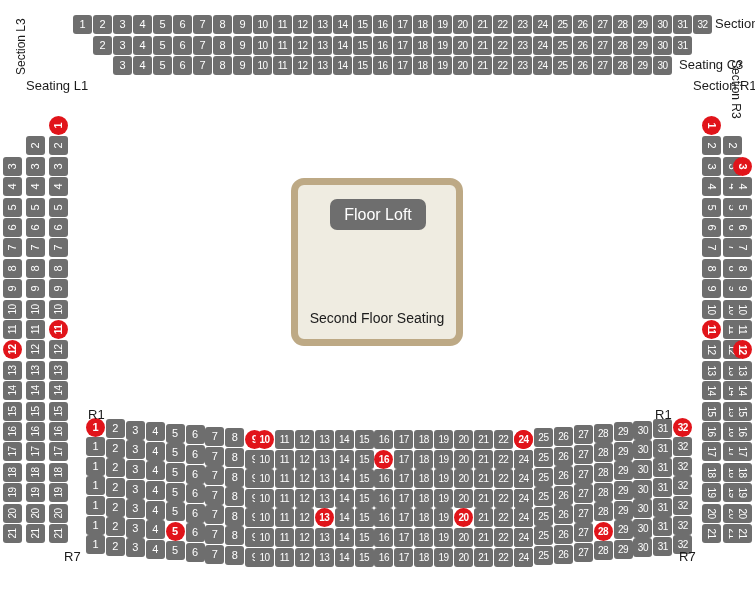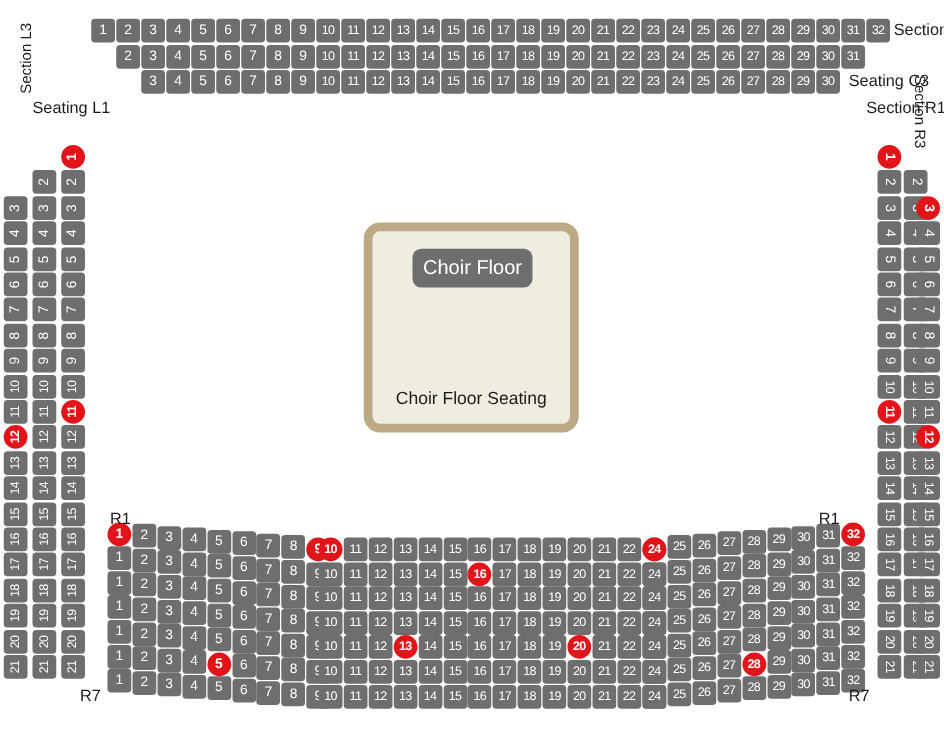--- a/index.html
+++ b/index.html
@@ -81,22 +81,22 @@
     color:#1b1b1b;
     font-family:"Liberation Sans", sans-serif;
   }
 </style>
 </head>
 <body>
 
 <div id="stage">
 
   <div id="loft"></div>
-  <div id="loft-title">Choir Floor</div>
-  <div id="loft-sub">Choir Floor Seating</div>
+  <div id="loft-title">Floor Loft</div>
+  <div id="loft-sub">Second Floor Seating</div>
 
   <div id="dyn">
       <div class="seat" style="left: 73px; top: 15px;">1</div>
       <div class="seat" style="left: 93px; top: 15px;">2</div>
       <div class="seat" style="left: 113px; top: 15px;">3</div>
       <div class="seat" style="left: 133px; top: 15px;">4</div>
       <div class="seat" style="left: 153px; top: 15px;">5</div>
       <div class="seat" style="left: 173px; top: 15px;">6</div>
       <div class="seat" style="left: 193px; top: 15px;">7</div>
       <div class="seat" style="left: 213px; top: 15px;">8</div>

